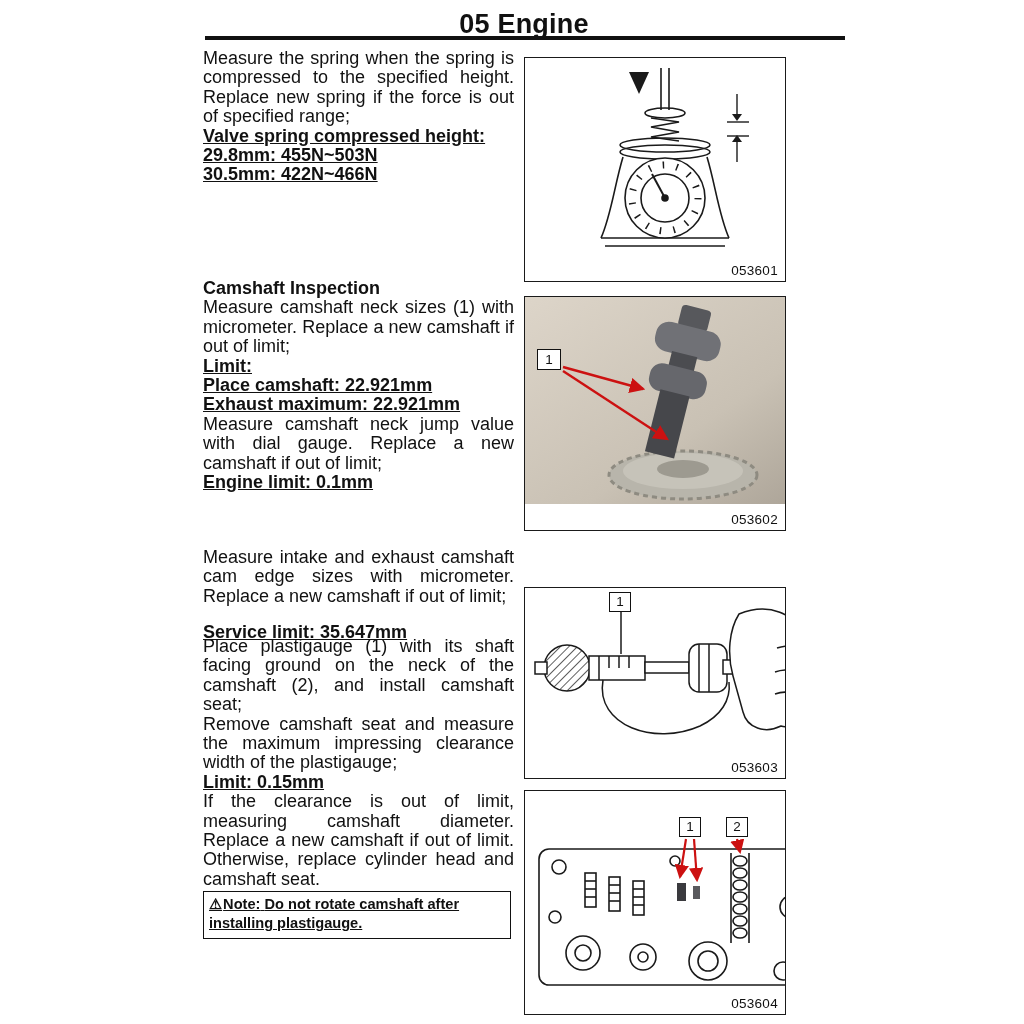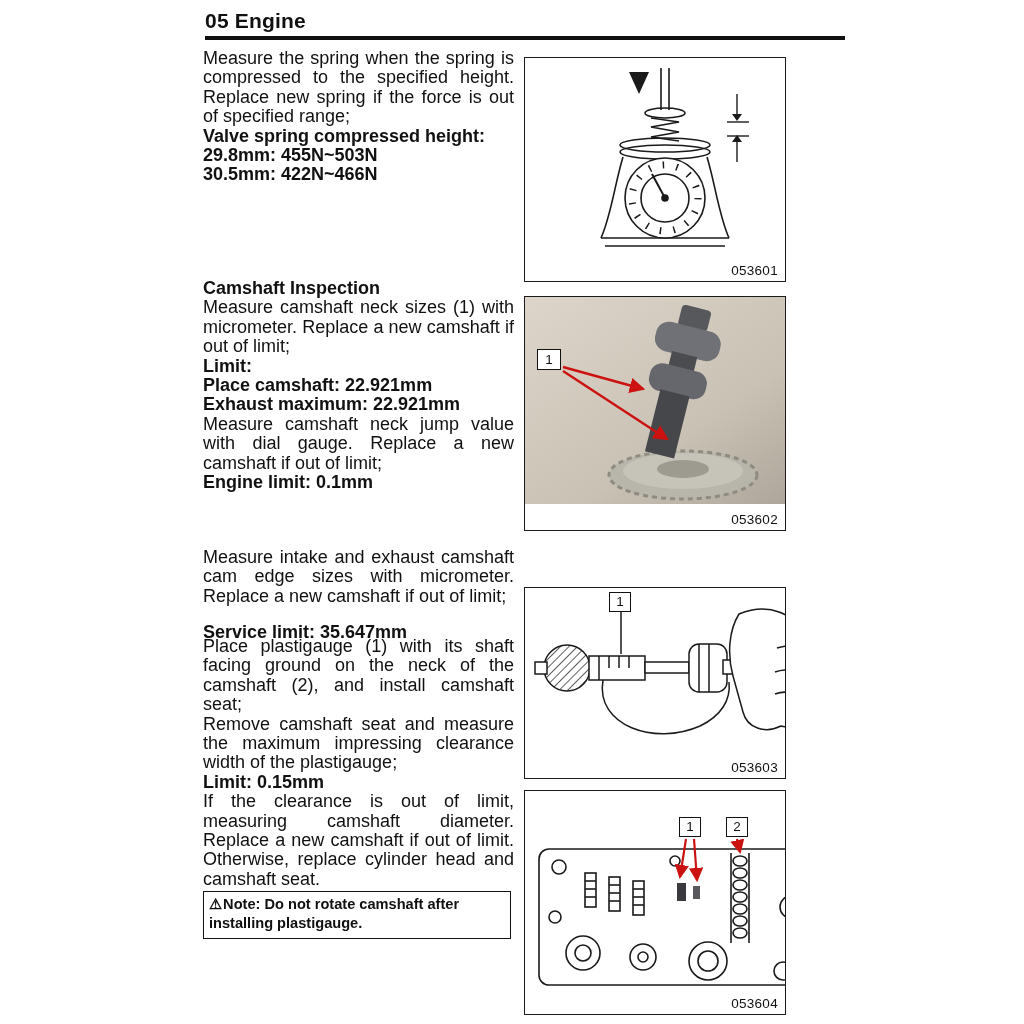--- a/index.html
+++ b/index.html
@@ -1,43 +1,43 @@
 <!DOCTYPE html>
 <html><head>
 <meta charset="utf-8">
 <style>
   * { margin:0; padding:0; box-sizing:border-box; }
   html,body { width:1024px; height:1024px; background:#ffffff; }
   body { font-family:"Liberation Sans", sans-serif; color:#111; position:relative; overflow:hidden; }
   .page { position:absolute; inset:0; background:#fff; }
 
-  .header-title { position:absolute; top:9px; left:205px; width:638px; text-align:left;
-                  font-size:21px; font-weight:bold; letter-spacing:0.2px; }
+  .header-title { position:absolute; top:9px; left:205px; width:638px; text-align:center;
+                  font-size:27px; font-weight:bold; letter-spacing:0.2px; }
   .header-rule { position:absolute; top:36px; left:205px; width:640px; height:3.5px; background:#111; }
 
   .textcol { position:absolute; left:203px; width:311px; font-size:18px; line-height:19.4px;
              text-align:justify; }
   .para { margin:0; }
-  .spec { font-weight:bold; }
+  .spec { font-weight:bold;text-decoration:underline; }
   .heading { font-weight:bold; text-align:left; }
   .gap-top { margin-top:17px; }
 
   .figure { position:absolute; left:524px; width:262px; background:#fff;
             border:1.6px solid #1a1a1a; overflow:hidden; }
   .fig-caption { position:absolute; right:7px; bottom:3px; font-size:13.5px; letter-spacing:0.3px;
                  background:transparent; }
   .figsvg { display:block; }
 
   .callout { position:absolute; width:24px; height:21px; background:#fff; border:1.4px solid #111;
              font-size:13.5px; font-weight:normal; line-height:19px; text-align:center; z-index:2; }
   .callout.small { width:22px; height:20px; line-height:18px; }
 
   .note-box { position:absolute; left:203px; width:308px; border:1.6px solid #111;
               padding:3px 5px 4px 5px; font-weight:bold; font-size:14.6px; line-height:19.4px;
-              text-align:left; }
+              text-align:left;text-decoration:underline; }
   .warn { font-weight:bold; margin-right:1px; }
 </style>
 </head>
 <body>
 
 <div class="page">
 
   <div class="header-title">05 Engine</div>
   <div class="header-rule"></div>
 

